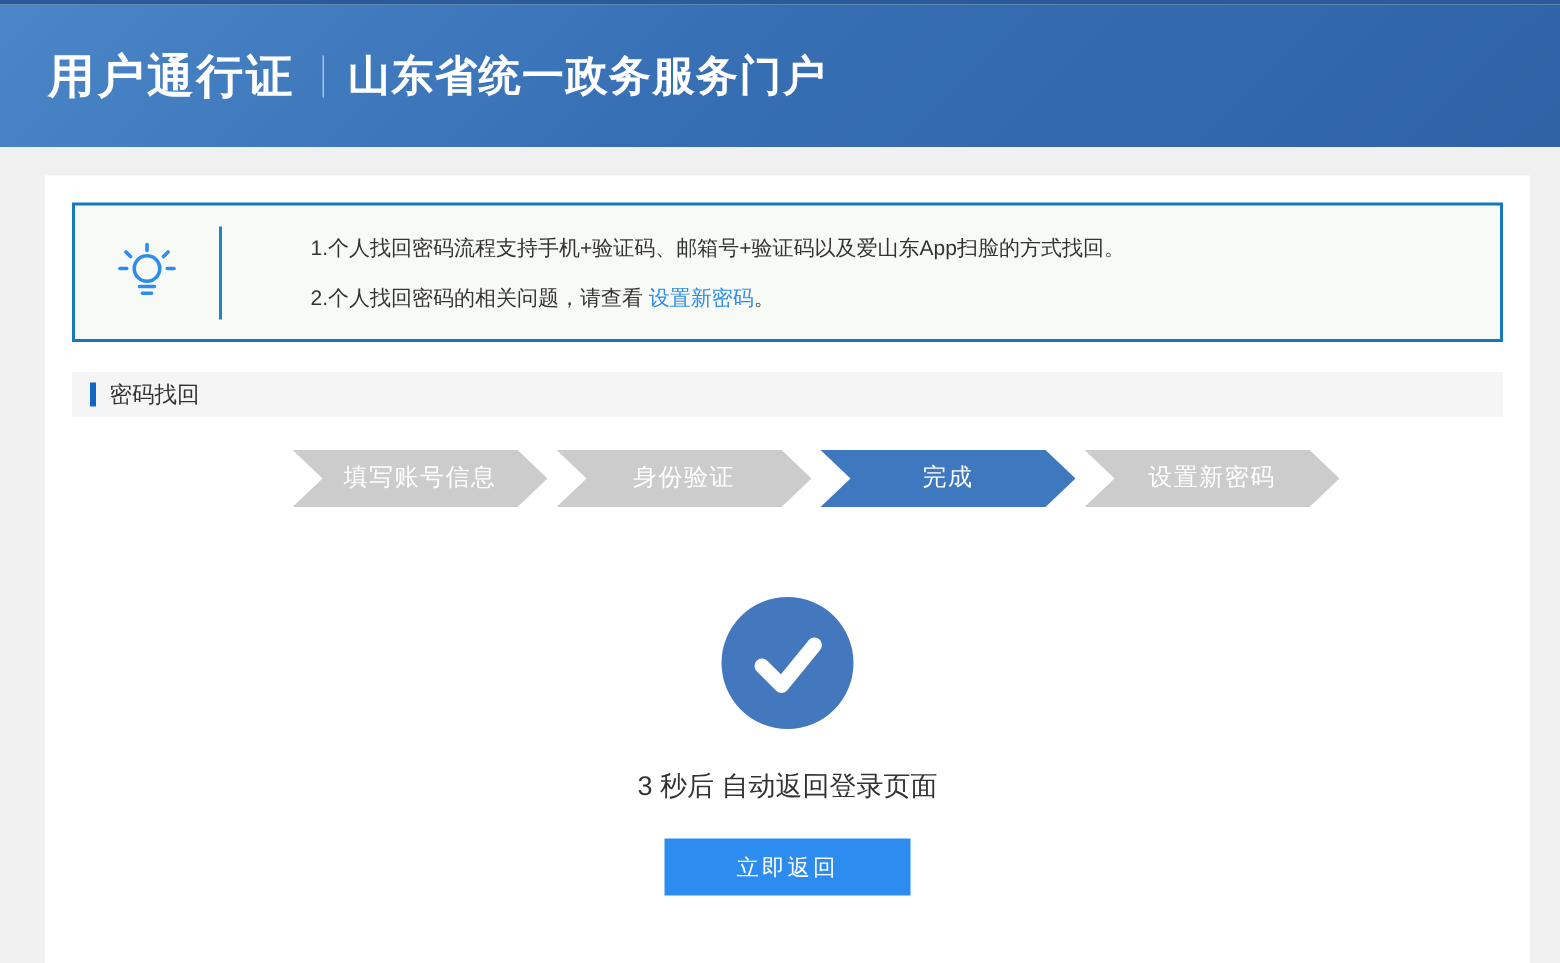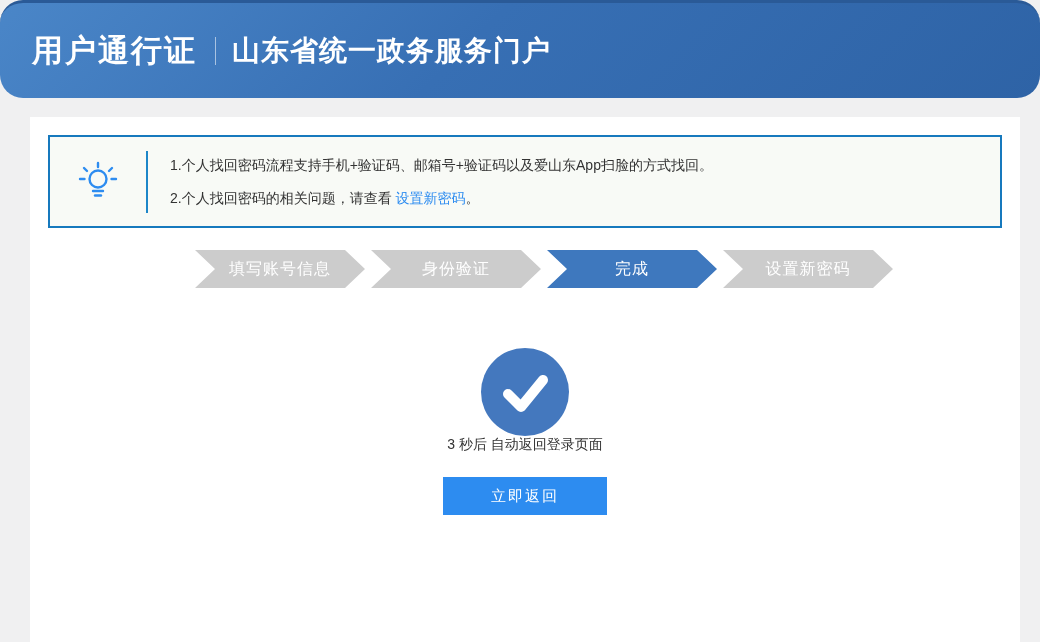--- a/index.html
+++ b/index.html
@@ -16,21 +16,20 @@
 
   
   .topbar {
     height:98px;
     background:linear-gradient(135deg,#4a86c8 0%,#376fb4 45%,#2e63a6 100%);
     border-top:3px solid #2a5a97;
     display:flex;
     align-items:center;
     padding-left:32px;
     color:#fff;
-    border-radius:23px;
   }
   .topbar .title { font-size:31px; font-weight:bold; letter-spacing:2px; }
   .topbar .divider { width:1px; height:28px; background:rgba(255,255,255,.55); margin:0 16px 0 18px; }
   .topbar .subtitle { font-size:28px; font-weight:bold; letter-spacing:1px; }
 
   
   .panel {
     margin:19px 20px 0 30px;
     background:#ffffff;
     height:525px;
@@ -40,21 +39,21 @@
   
   .notice {
     border:2px solid var(--notice-border);
     background:#f8faf6;
     height:93px;
     display:flex;
     align-items:center;
   }
   .notice .bulb-wrap { width:96px; display:flex; justify-content:center; align-items:center; }
   .notice .v-divider { width:2px; height:62px; background:#1d86c8; }
-  .notice .lines { padding-left:22px; font-size:14px; color:#333; line-height:33px; }
+  .notice .lines { padding-left:22px; font-size:14px; color:#333; line-height:33px;margin-left:37px; }
   .notice a { color:var(--accent); text-decoration:none; cursor:pointer; }
 
   
   .section-strip {
     margin-top:20px;
     height:30px;
     background:#f5f5f5;
     display:flex;
     align-items:center;
     padding-left:12px;
@@ -83,21 +82,21 @@
 
   
   .result { text-align:center; }
   .check-circle {
     width:88px; height:88px;
     margin:60px auto 0;
     border-radius:50%;
     background:#4478be;
     display:flex; align-items:center; justify-content:center;
   }
-  .countdown { font-size:14px; color:#333; }
+  .countdown { margin-top:26px; font-size:18px; color:#333; }
   .return-btn {
     margin-top:23px;
     width:164px; height:38px;
     background:var(--accent);
     border:none; border-radius:0;
     color:#fff; font-size:15px;
     letter-spacing:2px;
     cursor:pointer;
     font-family:inherit;
   }
@@ -126,20 +125,24 @@
         <line x1="36.5" y1="20" x2="41" y2="20" stroke="#2d8cf0" stroke-width="2.4" stroke-linecap="round"></line>
       </svg>
     </div>
     <div class="v-divider"></div>
     <div class="lines">
       <div>1.个人找回密码流程支持手机+验证码、邮箱号+验证码以及爱山东App扫脸的方式找回。</div>
       <div><span>2.个人找回密码的相关问题，请查看 </span><a>设置新密码</a><span>。</span></div>
     </div>
   </div>
 
+  <div class="section-strip">
+    <span class="bar"></span>
+    <span class="label">密码找回</span>
+  </div>
 
   <div class="steps">
       <div class="step">填写账号信息</div>
       <div class="step">身份验证</div>
       <div class="step active">完成</div>
       <div class="step">设置新密码</div>
     </div>
 
   <div class="result">
     <div class="check-circle">

